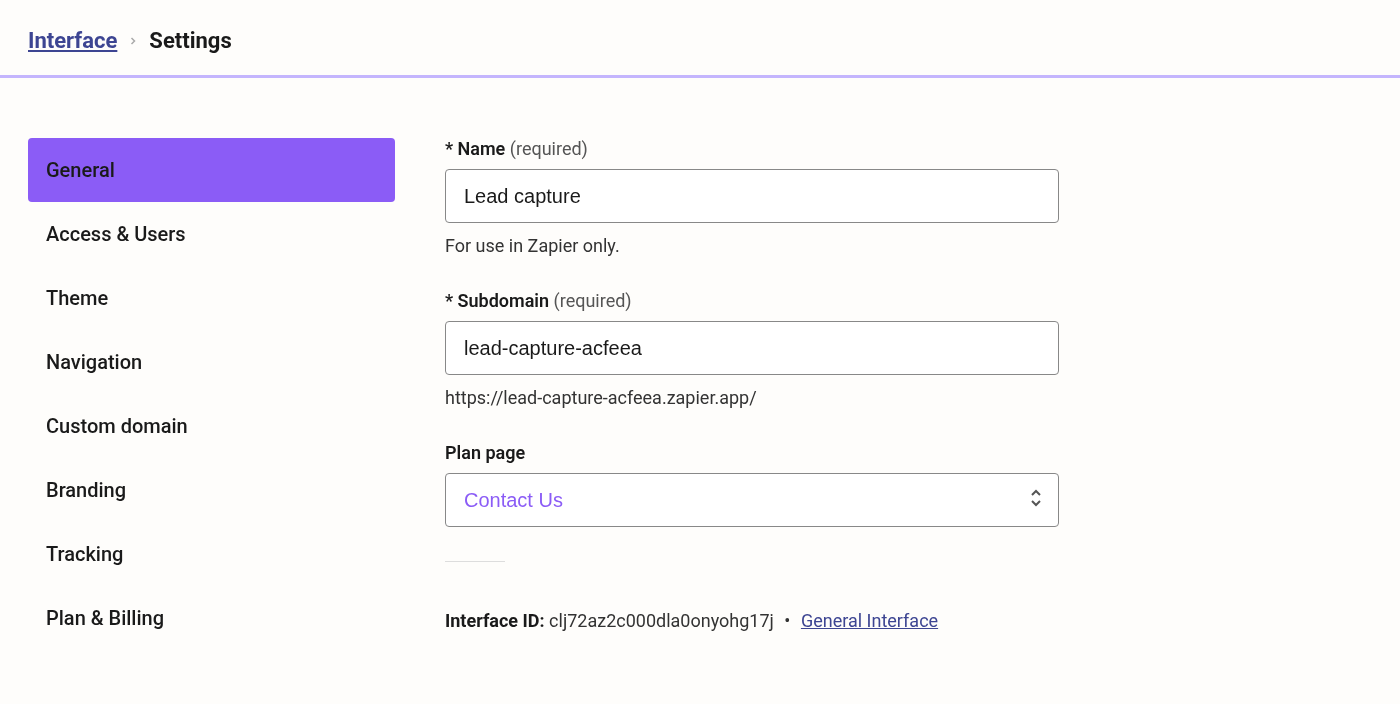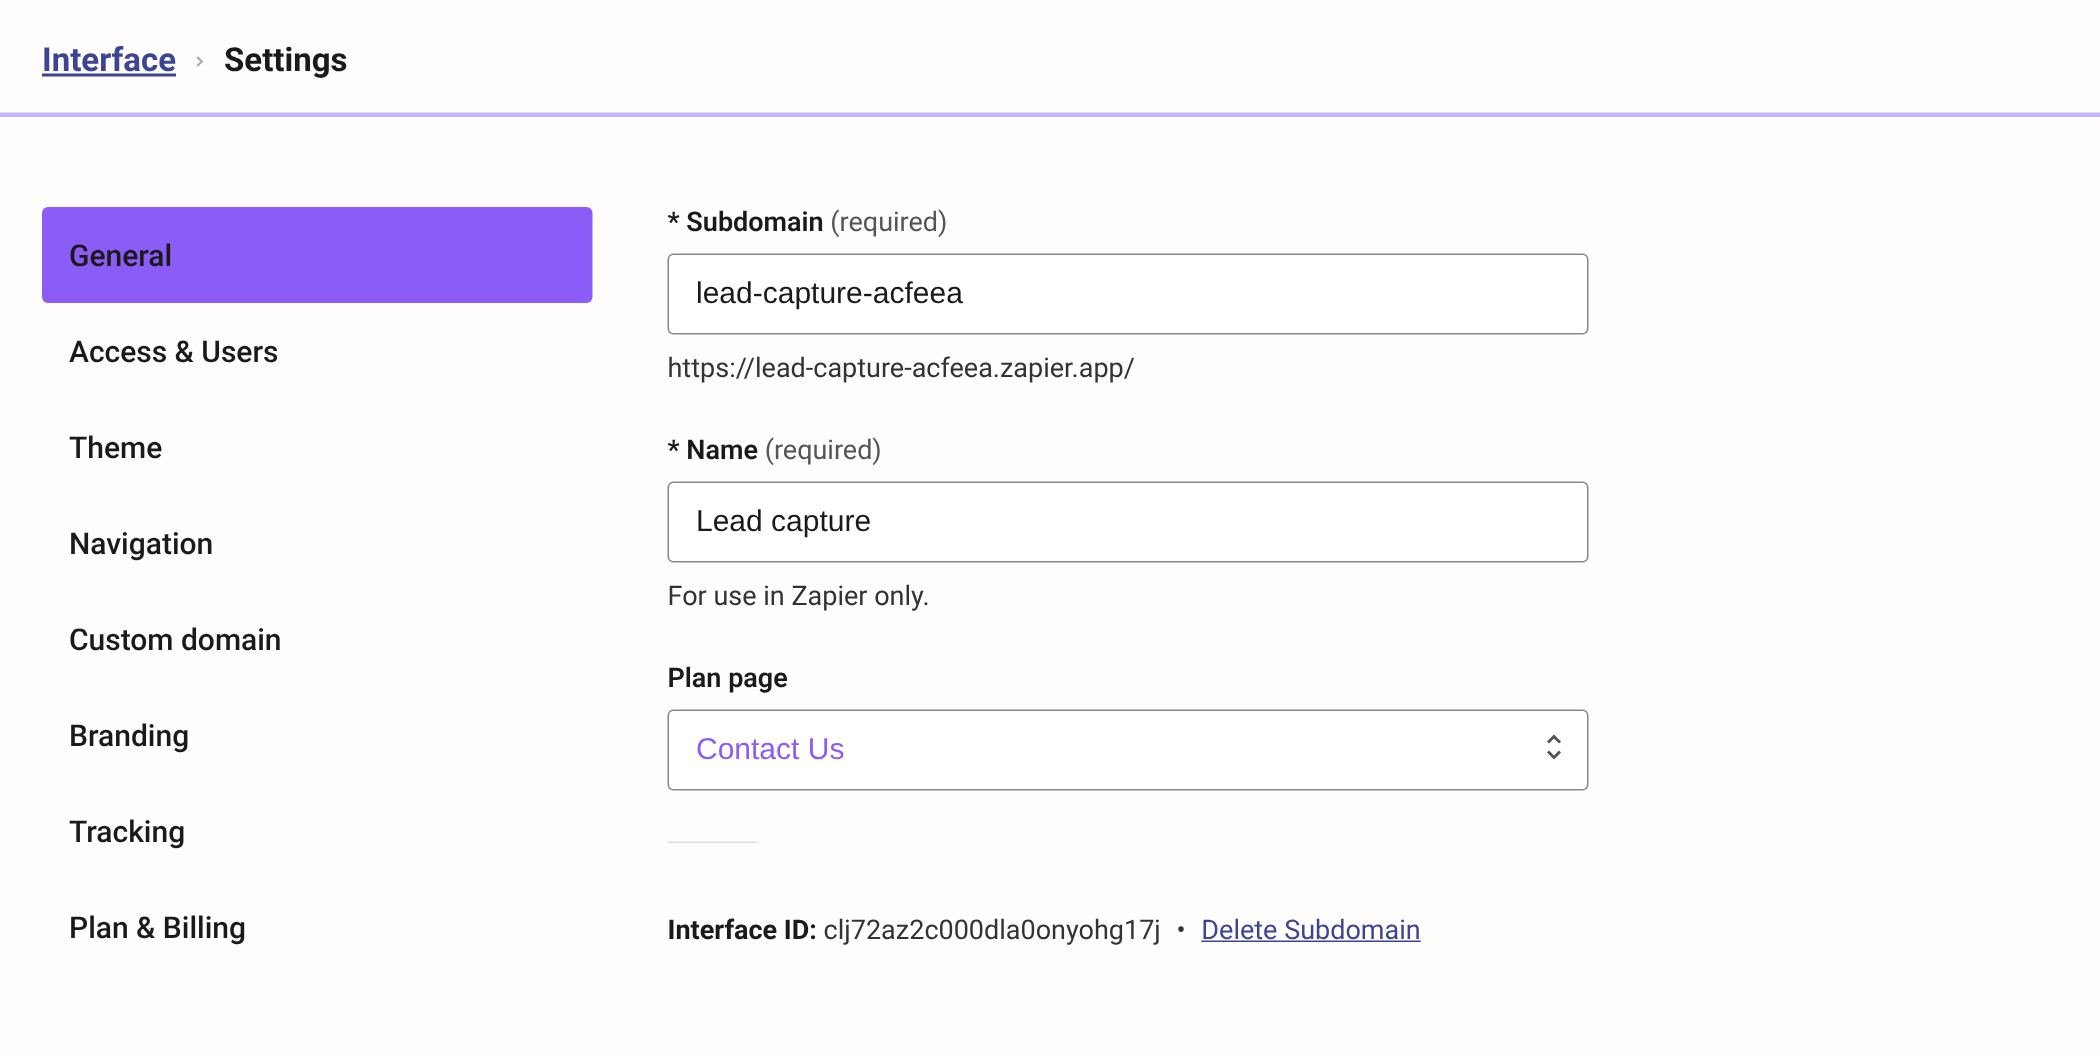--- a/index.html
+++ b/index.html
@@ -171,35 +171,35 @@
     <div class="sidebar-item">Custom domain</div>
     <div class="sidebar-item">Branding</div>
     <div class="sidebar-item">Tracking</div>
     <div class="sidebar-item">Plan &amp; Billing</div>
   </nav>
 
   <main class="main">
     <div class="form-group">
       <div class="label-row">
         <span class="label-asterisk">*</span>
-        <span>Subdomain</span>
+        <span>Name</span>
         <span class="label-required">(required)</span>
       </div>
-      <input type="text" class="text-input" value="lead-capture-acfeea" style="">
-      <div class="help-text">https://lead-capture-acfeea.zapier.app/</div>
+      <input type="text" class="text-input" value="Lead capture" style="">
+      <div class="help-text">For use in Zapier only.</div>
     </div>
 
     <div class="form-group">
       <div class="label-row">
         <span class="label-asterisk">*</span>
-        <span>Name</span>
+        <span>Subdomain</span>
         <span class="label-required">(required)</span>
       </div>
-      <input type="text" class="text-input" value="Lead capture" style="">
-      <div class="help-text">For use in Zapier only.</div>
+      <input type="text" class="text-input" value="lead-capture-acfeea" style="">
+      <div class="help-text">https://lead-capture-acfeea.zapier.app/</div>
     </div>
 
     <div class="form-group">
       <div class="label-row">
         <span>Plan page</span>
       </div>
       <div class="select-wrapper">
         <select class="select-input">
           <option>Contact Us</option>
         </select>
@@ -211,16 +211,16 @@
         </span>
       </div>
     </div>
 
     <div class="divider"></div>
 
     <div class="footer-row">
       <span class="footer-label">Interface ID:</span>
       <span class="footer-value">clj72az2c000dla0onyohg17j</span>
       <span class="footer-bullet">•</span>
-      <a href="#" class="footer-link">Delete Subdomain</a>
+      <a href="#" class="footer-link">General Interface</a>
     </div>
   </main>
 </div>
 
 </body></html>

